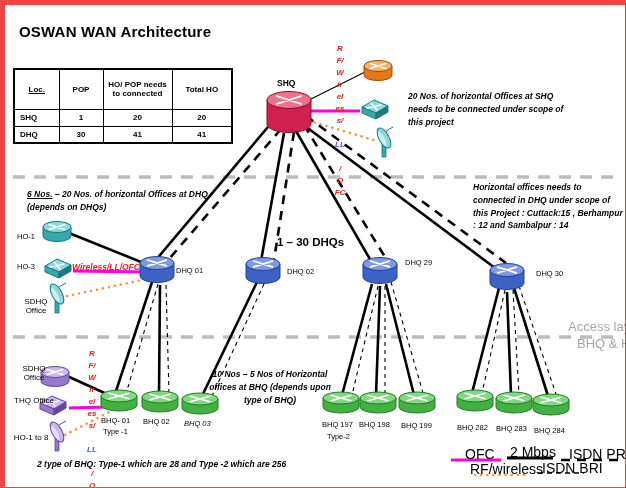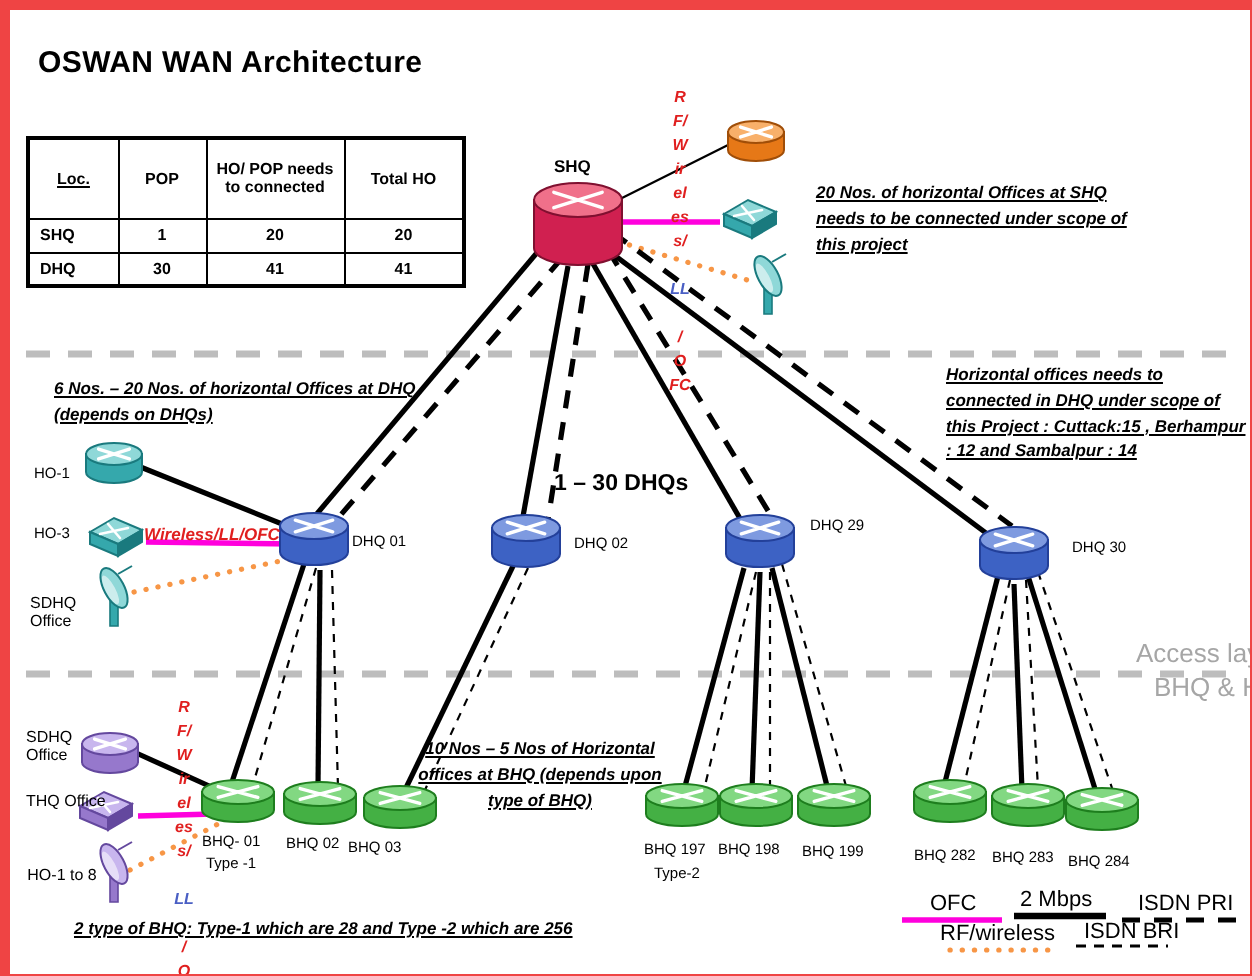--- a/index.html
+++ b/index.html
@@ -2,30 +2,30 @@
 <html><head>
 <meta charset="utf-8">
 <style>
   html,body{margin:0;padding:0;background:#fff;}
   .stage{
     position:relative;width:620px;height:482px;margin:0;
     border:5px solid #ef4444;background:#fff;overflow:hidden;
     font-family:"Liberation Sans",sans-serif;
   }
   .lbl{position:absolute;font-size:7.5px;color:#000;white-space:nowrap;z-index:3;line-height:1.15;}
-  .lbl-multi{white-space:normal;width:42px;}
+  .lbl-multi{white-space:normal;width:42px;text-align:center;}
   .title{position:absolute;left:14px;top:18px;font-size:15px;font-weight:bold;color:#000;z-index:3;letter-spacing:.2px;}
   .shq-lbl{font-size:8.5px;font-weight:bold;}
-  .note{position:absolute;font-style:italic;font-weight:bold;font-size:8.5px;line-height:1.5;color:#000;z-index:3;text-decoration:underline;}
+  .note{position:absolute;font-style:italic;font-weight:bold;font-size:8.5px;line-height:1.5;color:#000;z-index:3;}
   .dhq-count{position:absolute;font-weight:bold;font-size:11.5px;color:#000;z-index:3;white-space:nowrap;}
   .vert{position:absolute;width:18px;z-index:3;font-size:8px;font-weight:bold;font-style:italic;
         line-height:12px;text-align:center;white-space:pre-line;}
   .vert .vp{display:block;white-space:pre-line;}
   .access{position:absolute;font-size:13px;color:#a6a6a6;z-index:3;white-space:nowrap;}
-  .legend-lbl{position:absolute;font-size:11px;color:#000;z-index:3;white-space:nowrap;}
+  .legend-lbl{position:absolute;font-size:14px;color:#000;z-index:3;white-space:nowrap;}
   .wireless-lbl{position:absolute;font-size:8.5px;font-weight:bold;font-style:italic;z-index:3;white-space:nowrap;}
   .lead-underline{text-decoration:underline;}
   table.pop{position:absolute;left:8px;top:63px;z-index:1;border-collapse:collapse;border:2.5px solid #000;
             font-size:8px;font-weight:bold;color:#000;table-layout:fixed;}
   table.pop th,table.pop td{border:1.5px solid #000;text-align:center;vertical-align:middle;padding:1px 2px;}
   table.pop thead tr{height:40px;}
   table.pop tbody tr{height:17px;}
   table.pop td.rowhead{text-align:left;padding-left:5px;}
   svg.layer{position:absolute;left:0;top:0;z-index:2;pointer-events:none;}
   .ctr{text-align:center;}
@@ -191,21 +191,21 @@
   <div class="lbl shq-lbl" style="left:272px;top:74px;">SHQ</div>
   <div class="lbl" style="left:171px;top:262px;">DHQ 01</div>
   <div class="lbl" style="left:282px;top:263px;">DHQ 02</div>
   <div class="lbl" style="left:400px;top:254px;">DHQ 29</div>
   <div class="lbl" style="left:531px;top:265px;">DHQ 30</div>
   <div class="dhq-count" style="left:272px;top:231px;">1 – 30 DHQs</div>
 
   <div class="lbl" style="left:96px;top:412px;">BHQ- 01</div>
   <div class="lbl" style="left:98px;top:423px;">Type -1</div>
   <div class="lbl" style="left:138px;top:413px;">BHQ 02</div>
-  <div class="lbl" style="left:169px;top:415px;">BHQ 03</div>
+  <div class="lbl" style="left:179px;top:415px;font-style:italic;">BHQ 03</div>
   <div class="lbl" style="left:317px;top:416px;">BHQ 197</div>
   <div class="lbl" style="left:322px;top:428px;">Type-2</div>
   <div class="lbl" style="left:354px;top:416px;">BHQ 198</div>
   <div class="lbl" style="left:396px;top:417px;">BHQ 199</div>
   <div class="lbl" style="left:452px;top:419px;">BHQ 282</div>
   <div class="lbl" style="left:491px;top:420px;">BHQ 283</div>
   <div class="lbl" style="left:529px;top:422px;">BHQ 284</div>
 
   <div class="lbl" style="left:12px;top:228px;">HO-1</div>
   <div class="lbl" style="left:12px;top:258px;">HO-3</div>

